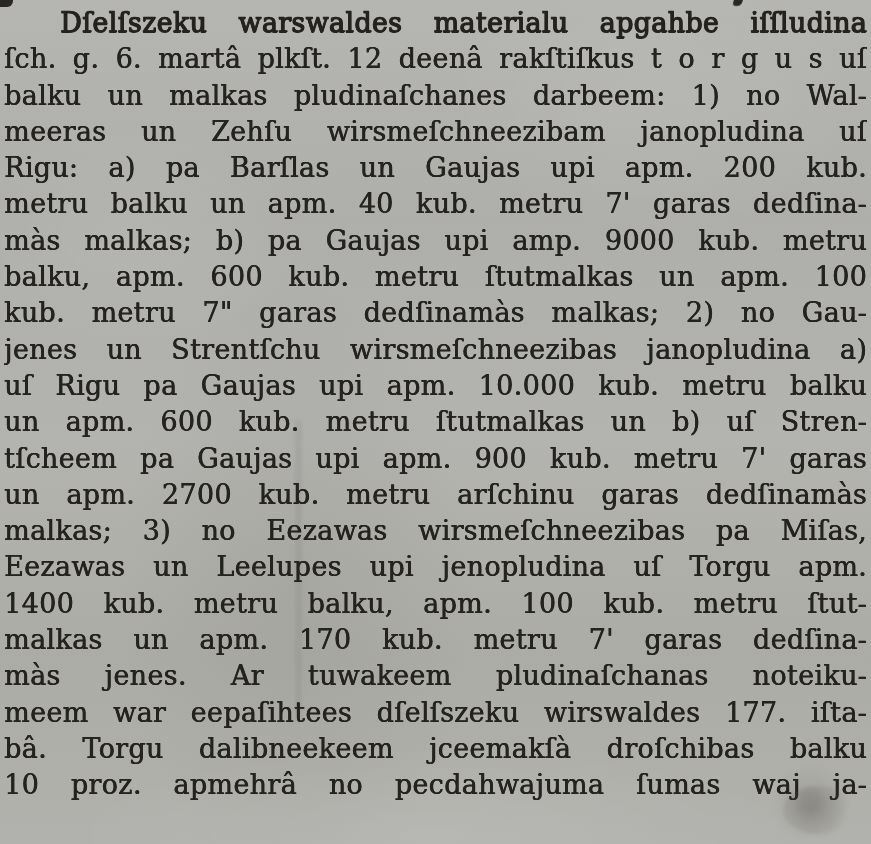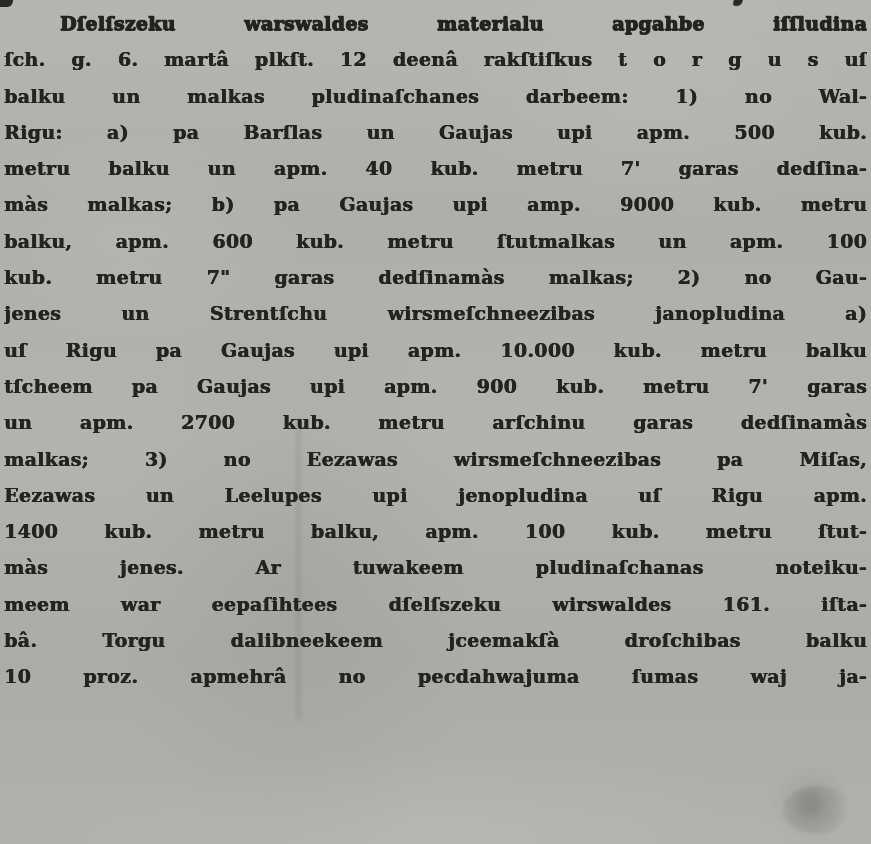--- a/index.html
+++ b/index.html
@@ -44,22 +44,22 @@
     width: 70px;
     height: 48px;
     border-radius: 50%;
     background: radial-gradient(circle at 40% 45%, rgba(88,86,80,0.28), rgba(88,86,80,0.10) 55%, transparent 75%);
     filter: blur(1.5px);
   }
   .article {
     position: relative;
     padding: 5px 4px 0 4px;
     font-family: "DejaVu Serif", "Liberation Serif", serif;
-    font-weight: 700;
-    font-size: 19px;
+    font-weight: 400;
+    font-size: 27px;
     color: var(--ink, #25231f);
     letter-spacing: 0.3px;
     filter: blur(0.3px);
     text-shadow: 0.5px 0 0 currentColor, 0 0.4px 0 rgba(37,35,31,0.75);
   }
   .line {
     height: 36.3px;
     line-height: 36.3px;
     white-space: nowrap;
     text-align: justify;
@@ -82,32 +82,35 @@
 
 <div class="paper">
   <div class="artifact artifact-tl"></div>
   <div class="artifact artifact-tr"></div>
   <div class="streak"></div>
 
   <div class="article">
     <div class="line line-first">Dſelſszeku warswaldes materialu apgahbe iſſludina</div>
     <div class="line">ſch. g. 6. martâ plkſt. 12 deenâ rakſtiſkus t o r g u s  uſ</div>
     <div class="line">balku un malkas pludinaſchanes darbeem: 1) no Wal-</div>
-    <div class="line">Rigu: a) pa Barſlas un Gaujas upi apm. 500 kub.</div>
+    <div class="line">meeras un Zehſu wirsmeſchneezibam janopludina uſ</div>
+    <div class="line">Rigu: a) pa Barſlas un Gaujas upi apm. 200 kub.</div>
     <div class="line">metru balku un apm. 40 kub. metru 7' garas dedſina-</div>
     <div class="line">màs malkas; b) pa Gaujas upi amp. 9000 kub. metru</div>
     <div class="line">balku, apm. 600 kub. metru ſtutmalkas un apm. 100</div>
     <div class="line">kub. metru 7" garas dedſinamàs malkas; 2) no Gau-</div>
     <div class="line">jenes un Strentſchu wirsmeſchneezibas janopludina a)</div>
     <div class="line">uſ Rigu pa Gaujas upi apm. 10.000 kub. metru balku</div>
+    <div class="line">un apm. 600 kub. metru ſtutmalkas un b) uſ Stren-</div>
     <div class="line">tſcheem pa Gaujas upi apm. 900 kub. metru 7' garas</div>
     <div class="line">un apm. 2700 kub. metru arſchinu garas dedſinamàs</div>
     <div class="line">malkas; 3) no Eezawas wirsmeſchneezibas pa Miſas,</div>
-    <div class="line">Eezawas un Leelupes upi jenopludina uſ Rigu apm.</div>
+    <div class="line">Eezawas un Leelupes upi jenopludina uſ Torgu apm.</div>
     <div class="line">1400 kub. metru balku, apm. 100 kub. metru ſtut-</div>
+    <div class="line">malkas un apm. 170 kub. metru 7' garas dedſina-</div>
     <div class="line">màs jenes. Ar tuwakeem pludinaſchanas noteiku-</div>
-    <div class="line">meem war eepaſihtees dſelſszeku wirswaldes 161. iſta-</div>
+    <div class="line">meem war eepaſihtees dſelſszeku wirswaldes 177. iſta-</div>
     <div class="line">bâ. Torgu dalibneekeem jceemakſà droſchibas balku</div>
     <div class="line">10 proz. apmehrâ no pecdahwajuma ſumas waj ja-</div>
   </div>
 
   <div class="smudge"></div>
 </div>
 
 </body></html>

